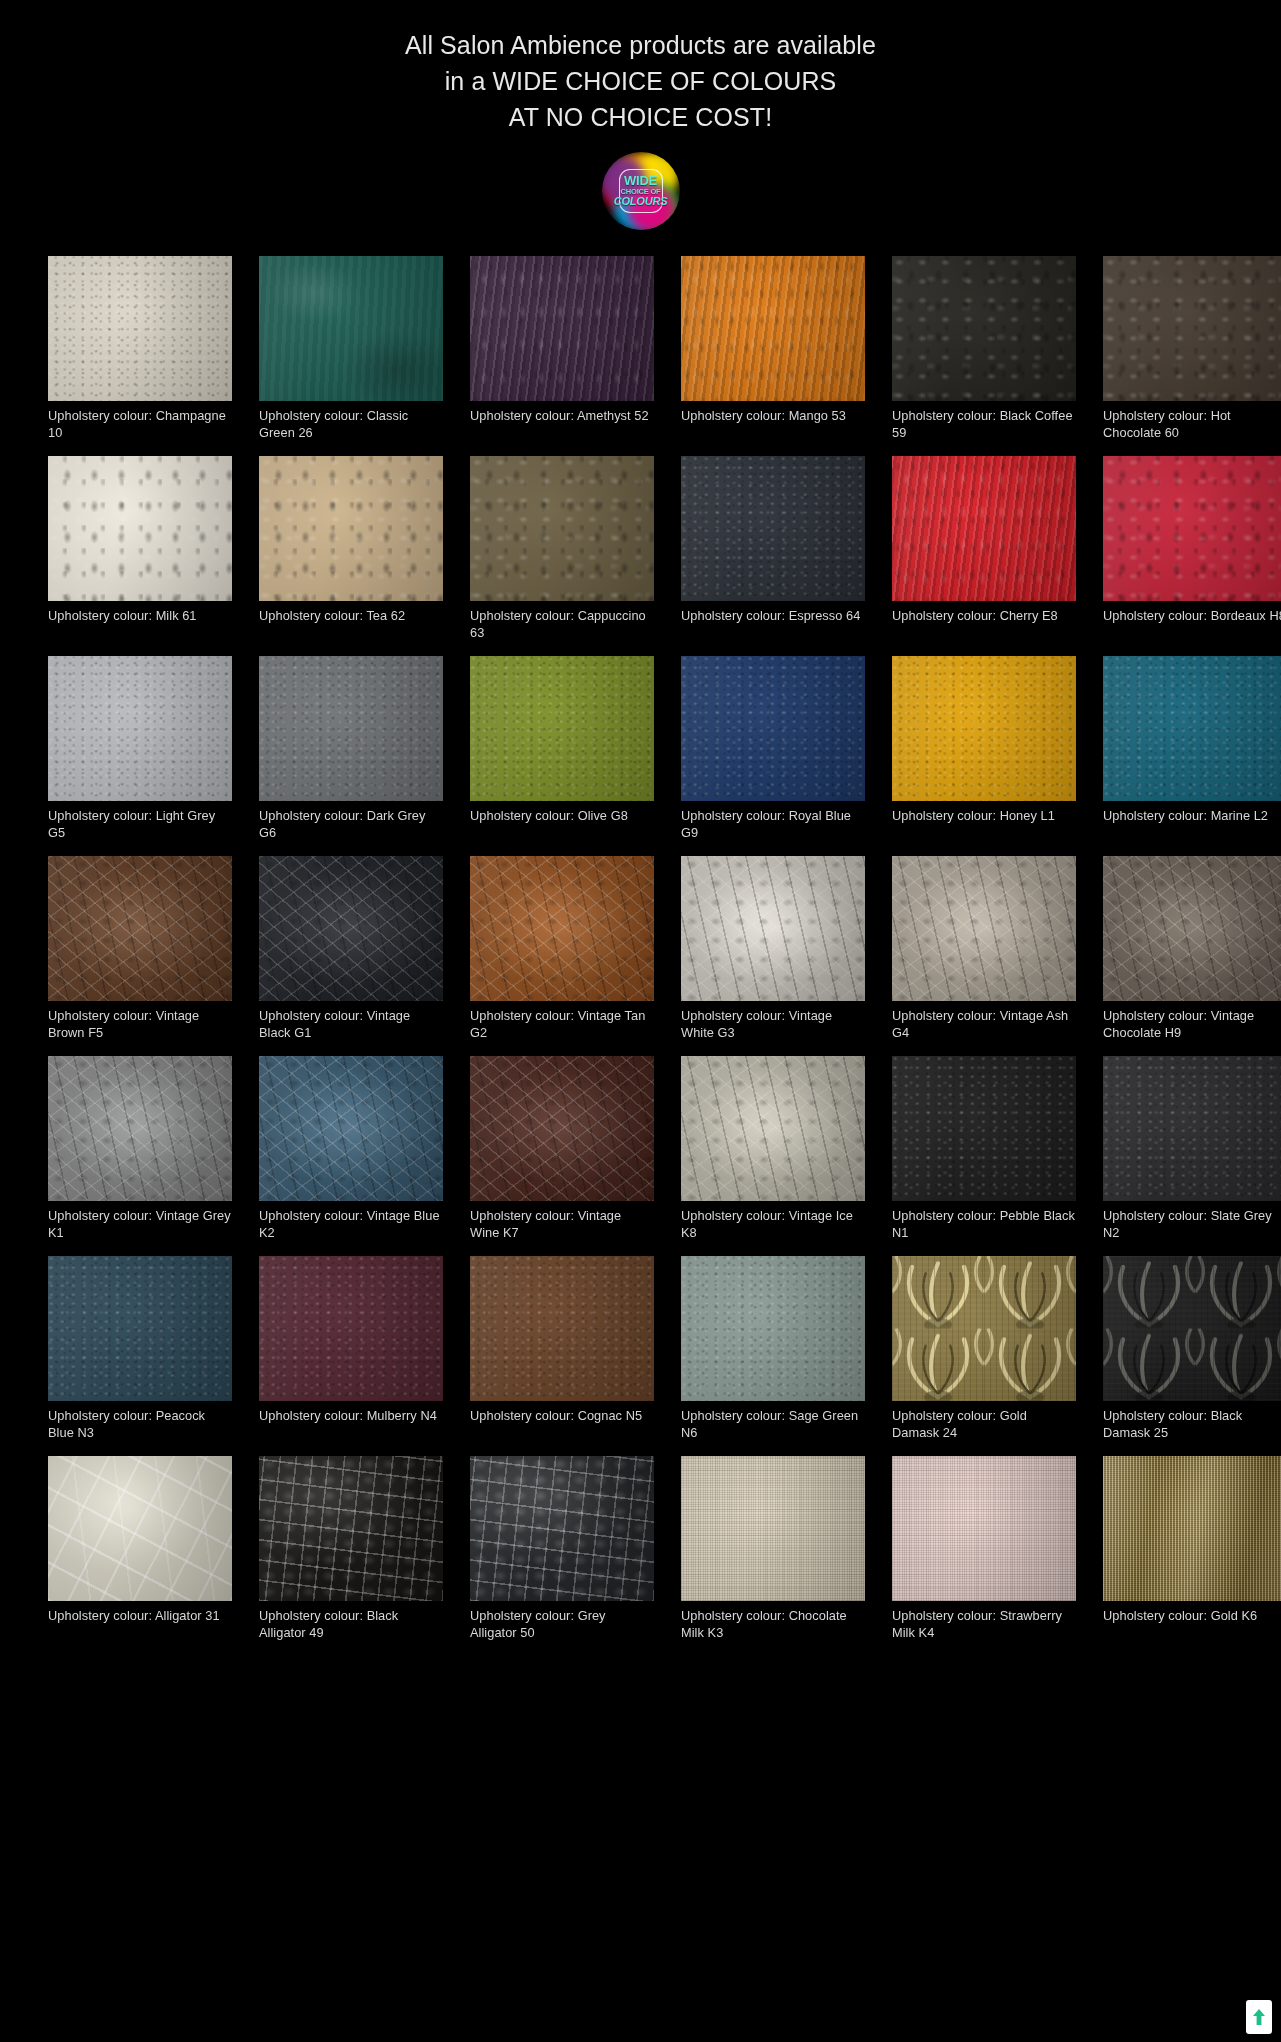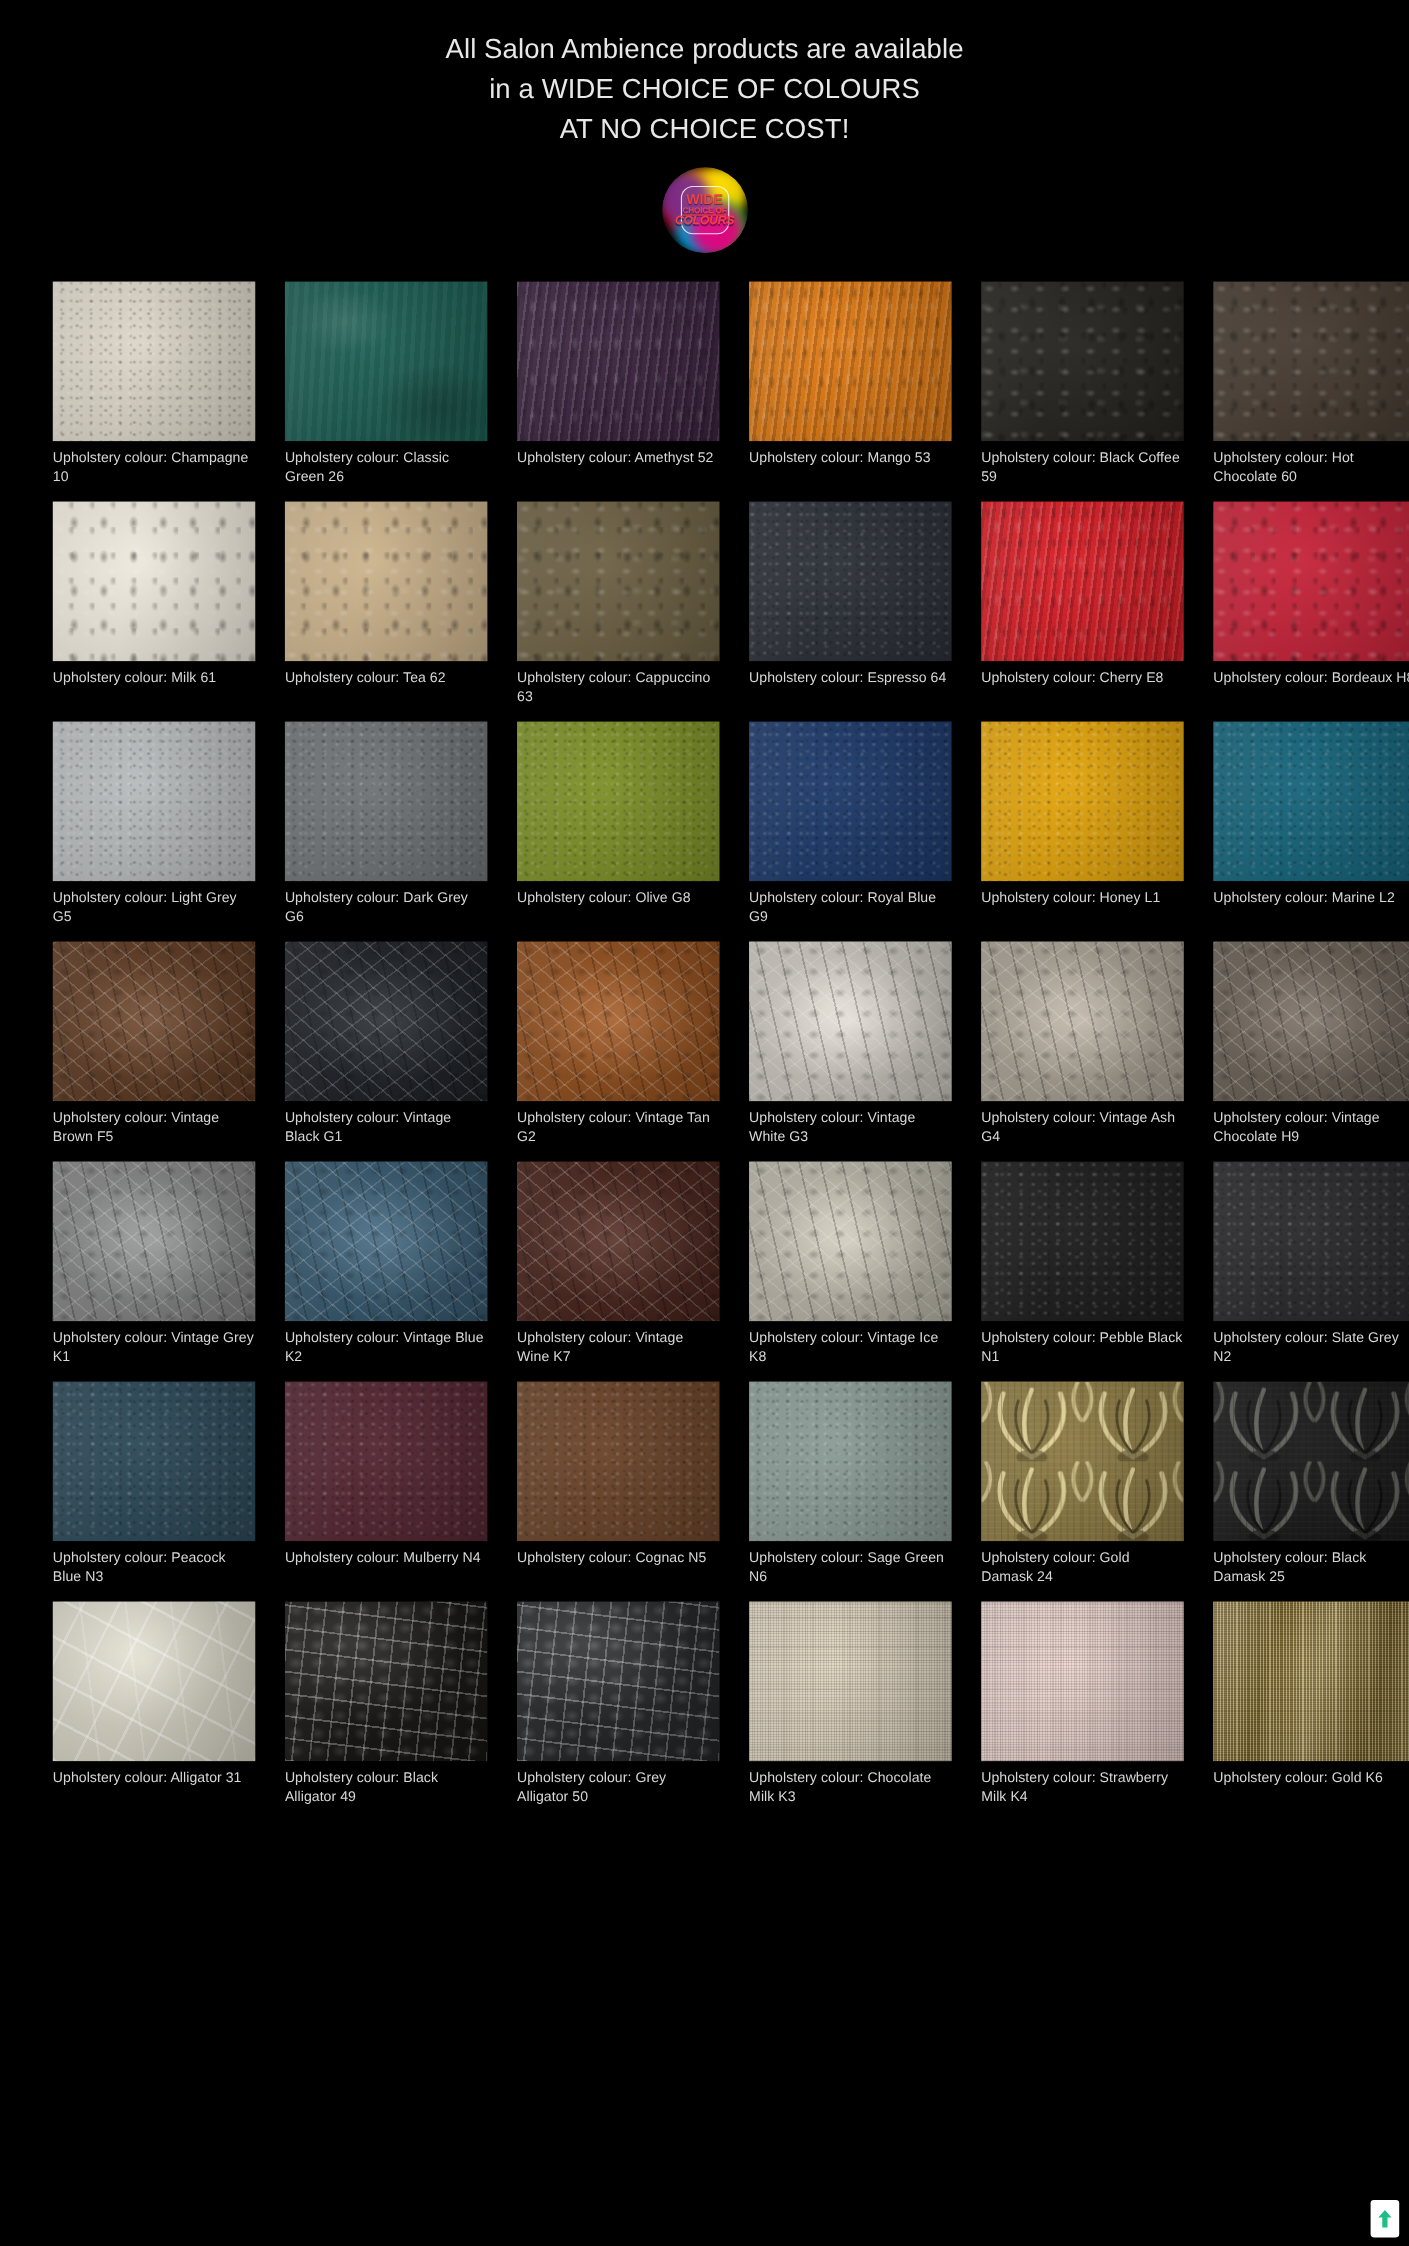--- a/index.html
+++ b/index.html
@@ -64,28 +64,28 @@
     width: 44px; height: 44px;
     border: 1.4px solid rgba(255,255,255,0.85);
     border-radius: 11px;
     background: rgba(255,255,255,0.04);
   }
   .badge .btxt {
     position: absolute;
     left: 0; top: 20px;
     width: 78px;
     text-align: center;
-    color: #ef4444;
+    color: #5eead4;
     font-weight: bold;
     line-height: 1.02;
     text-shadow: 0 1px 1px rgba(0,0,0,0.5);
     letter-spacing: -0.2px;
   }
   .badge .bt-1 { font-size: 13px; }
-  .badge .bt-2 { font-size: 7.5px; text-decoration: underline; }
+  .badge .bt-2 { font-size: 7.5px; }
   .badge .bt-3 { font-size: 11px; font-style: italic; }
 
   
   .grid {
     display: grid;
     grid-template-columns: repeat(6, 184px);
     column-gap: 27px;
     row-gap: 13px;
     padding: 0 28px;
   }

